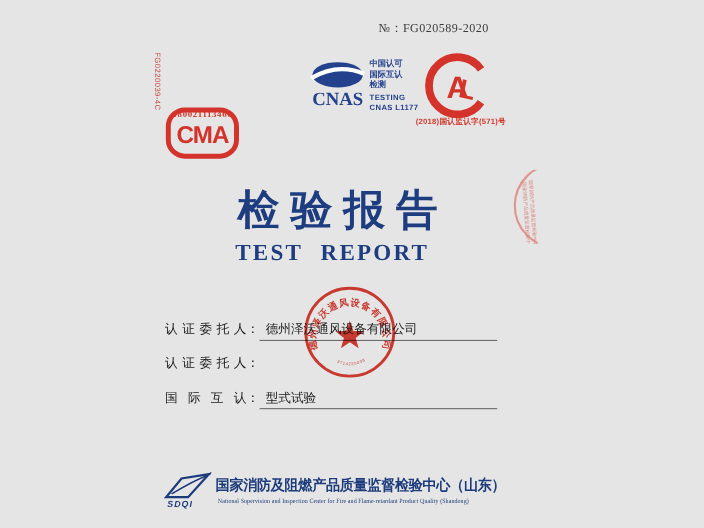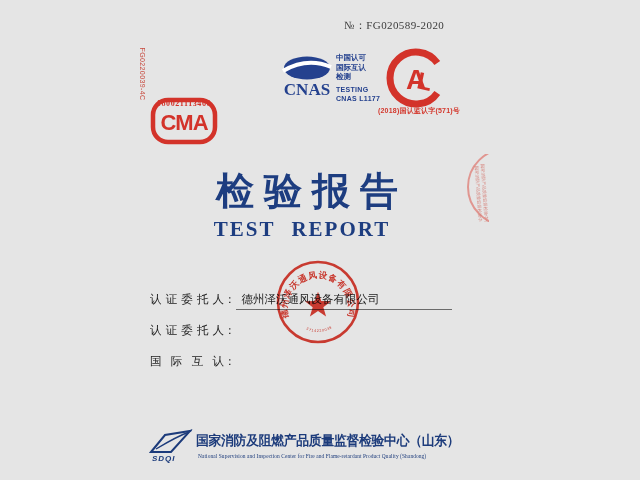--- a/index.html
+++ b/index.html
@@ -117,20 +117,21 @@
       <span class="fcolon">：</span>
     <span class="fvalue">德州泽沃通风设备有限公司</span>
   </div>
   <div class="field f2">
     <span class="flabel">认证委托人</span>
       <span class="fcolon">：</span>
   </div>
   <div class="field f3">
     <span class="flabel">国际互认</span>
       <span class="fcolon">：</span>
+    <span class="fvalue">型式试验</span>
   </div>
 
   <div class="abs seal">
     <svg width="86" height="88" viewBox="0 0 100 100">
       <defs>
         <path id="sealArc" d="M 16.2,70.3 A 36,36 0 1 1 83.8,70.3"></path>
         <path id="sealArc2" d="M 32.8,79.6 A 30,30 0 0 0 67.2,79.6"></path>
       </defs>
       <circle cx="50" cy="50" r="46.5" fill="none" stroke="#dd2f23" stroke-width="3"></circle>
       <text font-size="10" font-weight="bold" fill="#dd2f23" letter-spacing="1.2" font-family="Liberation Sans, sans-serif">

